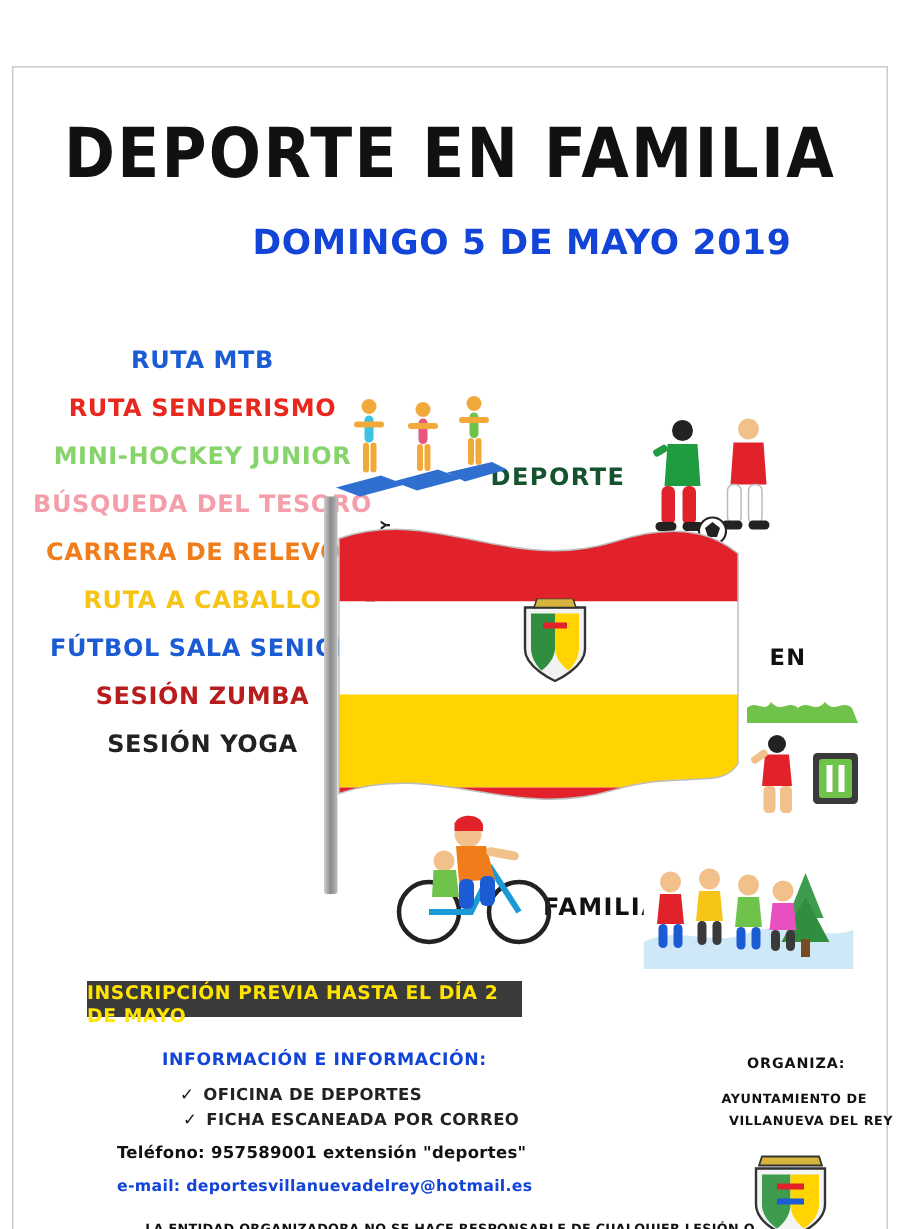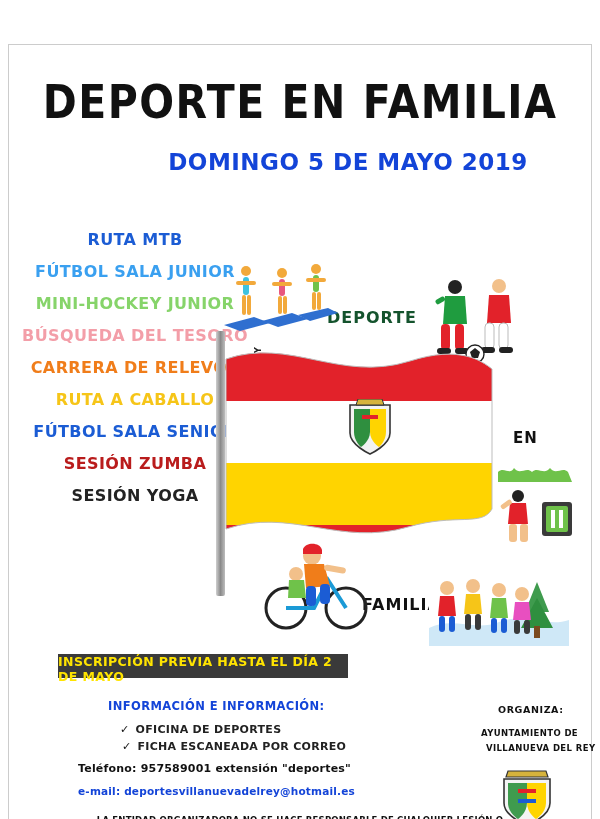--- a/index.html
+++ b/index.html
@@ -305,21 +305,21 @@
 
 <div id="poster">
 
   <div class="frame"></div>
 
   <div class="title">DEPORTE EN FAMILIA</div>
   <div class="subtitle">DOMINGO 5 DE MAYO 2019</div>
 
   <div class="activities">
     <div class="activity" style="color:#1b5cd4">RUTA MTB</div>
-    <div class="activity" style="color:#3aa0f0">FÚTBOL SALA JUNIOR</div>
+    <div class="activity" style="color:#e8281f">RUTA SENDERISMO</div>
     <div class="activity" style="color:#86d46a">MINI-HOCKEY JUNIOR</div>
     <div class="activity" style="color:#f39ea8">BÚSQUEDA DEL TESORO</div>
     <div class="activity" style="color:#f07d1a">CARRERA DE RELEVOS</div>
     <div class="activity" style="color:#f6c518">RUTA A CABALLO</div>
     <div class="activity" style="color:#1b5cd4">FÚTBOL SALA SENIOR</div>
     <div class="activity" style="color:#b91c1c">SESIÓN  ZUMBA</div>
     <div class="activity" style="color:#222222">SESIÓN  YOGA</div>
   </div>
 
   <div class="word-deporte">DEPORTE</div>

